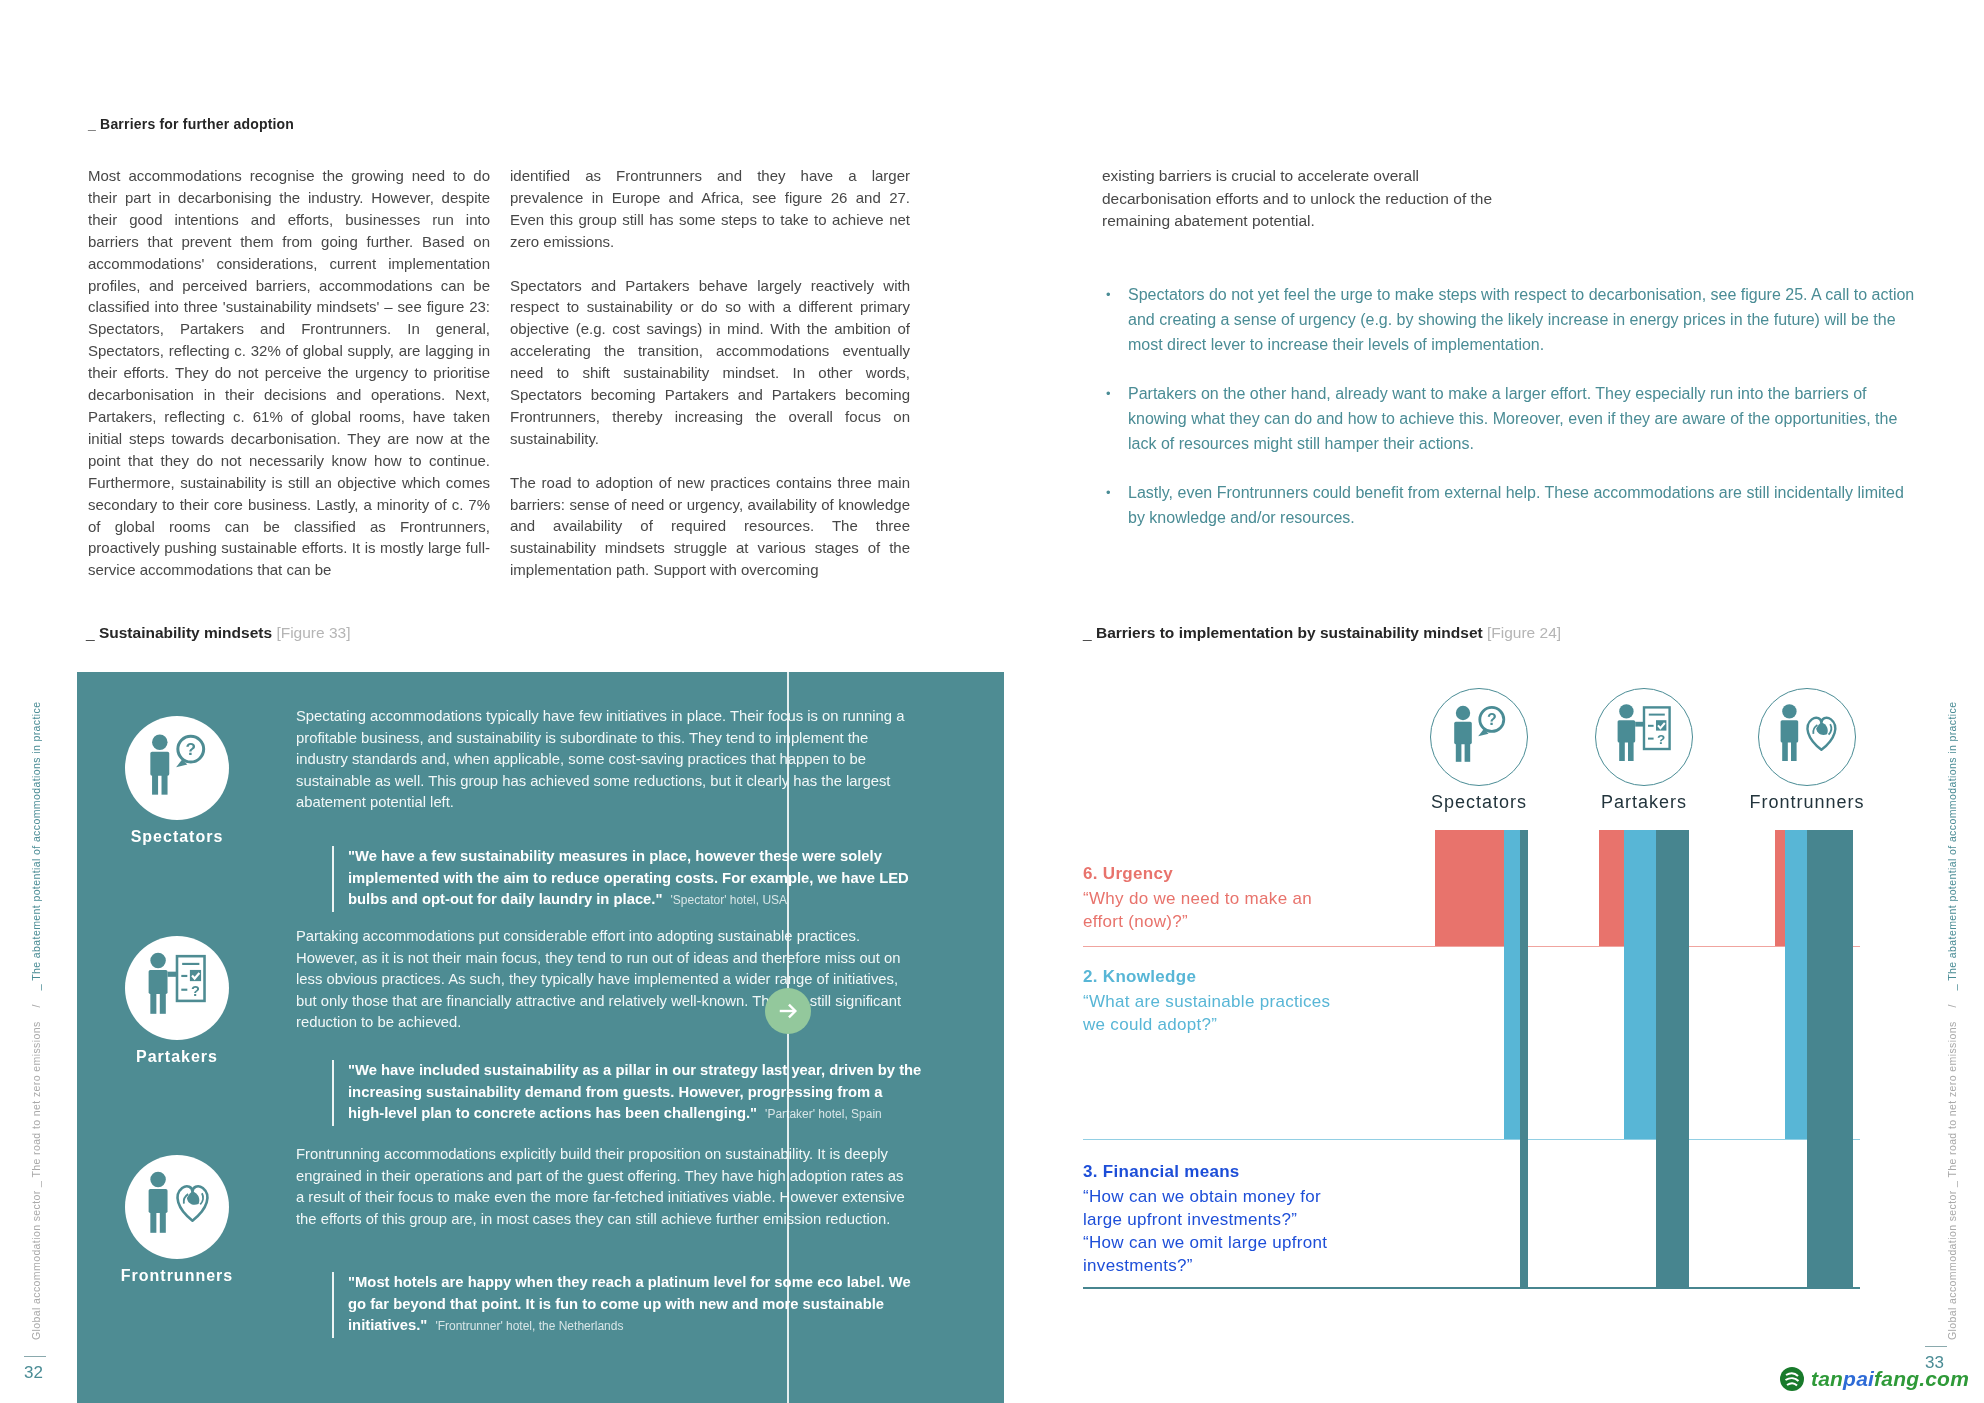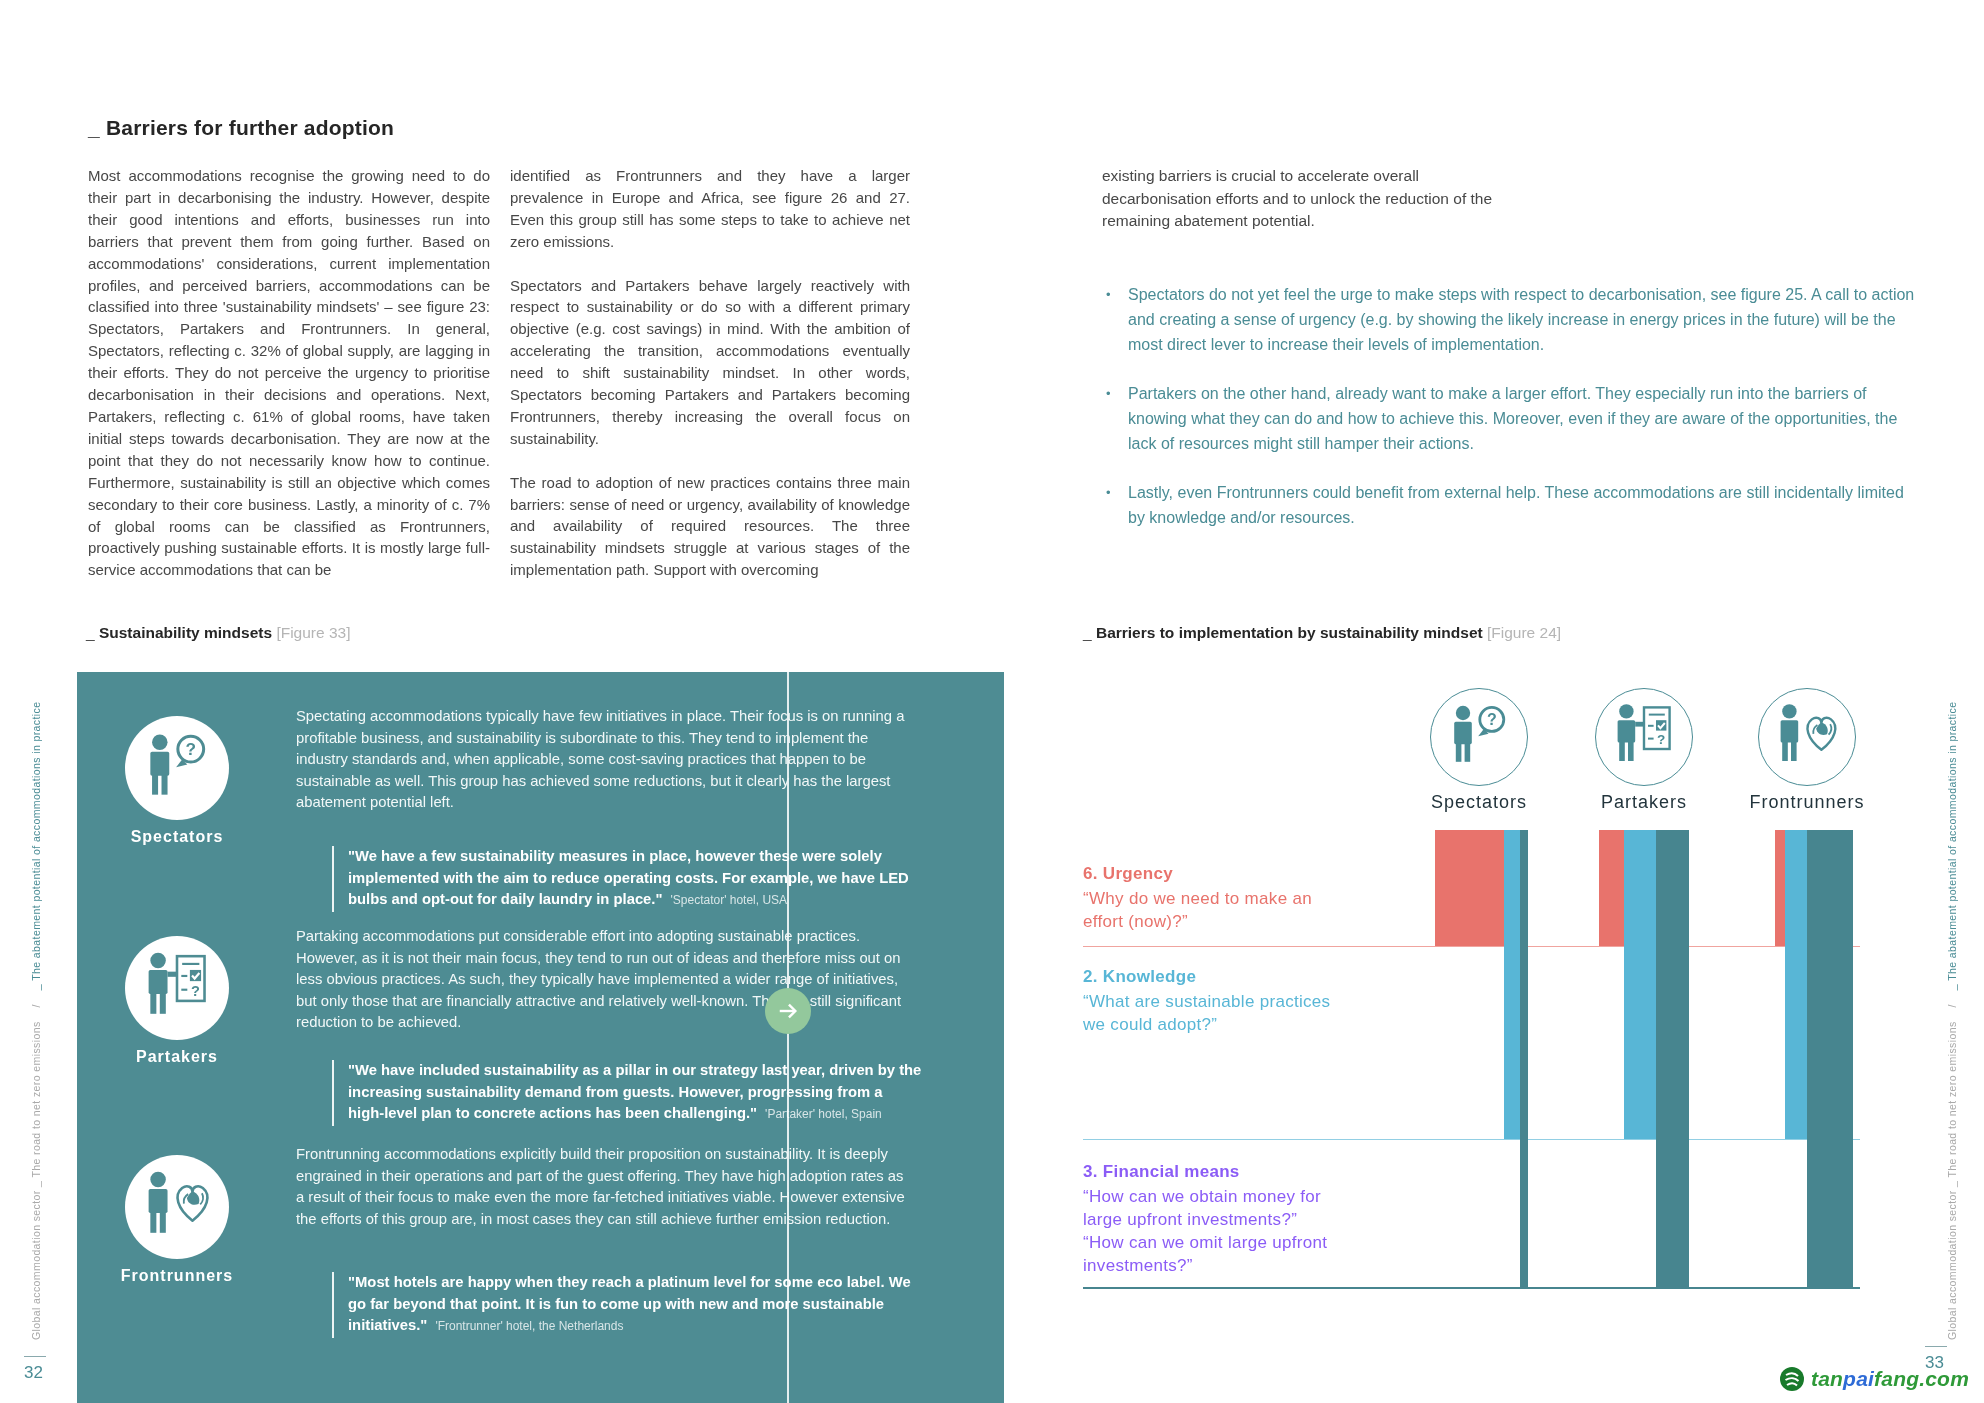--- a/index.html
+++ b/index.html
@@ -8,21 +8,21 @@
   .abs{position:absolute;}
 
   
   .rail{position:absolute;width:950px;transform:rotate(-90deg);transform-origin:0 0;
         font-size:10.5px;letter-spacing:.4px;white-space:nowrap;}
   .rail .grey{color:#a9a9a9;}
   .rail .sep{color:#a9a9a9;margin:0 14px;}
   .rail .teal{color:#4a8c95;}
 
   
-  .page-title{font-size:21px;font-weight:700;color:#262626;letter-spacing:.2px;}
+  .page-title{font-size:14px;font-weight:700;color:#262626;letter-spacing:.2px;}
   .fig-label{font-size:15.5px;color:#262626;}
   .fig-label .pre{font-weight:400;color:#444;}
   .fig-label b{font-weight:700;text-align:right;}
   .fig-label .tag{color:#b5b5b5;font-weight:400;}
 
   
   .bodycol{font-size:15px;line-height:21.9px;color:#474747;text-align:justify;}
   .bodycol p{margin:0 0 21.9px 0;}
   .intro{font-size:15.5px;line-height:22.5px;color:#474747;}
   .bullets{font-size:16px;line-height:25px;color:#4a8c95;}
@@ -219,21 +219,21 @@
   <div class="abs chart-mind-label" style="left:1717px;top:792px;">Frontrunners</div>
 
   <div class="abs cat" id="cat0" style="left: 1083px; top: 862px; color: rgb(232, 115, 108);">
     <div class="cat-title">6. Urgency</div>
     <div>“Why do we need to make an effort (now)?”</div>
   </div>
   <div class="abs cat" id="cat1" style="left: 1083px; top: 965px; color: rgb(88, 182, 214);">
     <div class="cat-title">2. Knowledge</div>
     <div>“What are sustainable practices we could adopt?”</div>
   </div>
-  <div class="abs cat" id="cat2" style="left: 1083px; top: 1160px; color: #8b5cf6;">
+  <div class="abs cat" id="cat2" style="left: 1083px; top: 1160px; color: #1d4ed8;">
     <div class="cat-title">3. Financial means</div>
     <div>“How can we obtain money for large upfront investments?”</div>
     <div>“How can we omit large upfront investments?”</div>
   </div>
 
   <div id="bars-layer">
       <div class="band-line" style="top: 946px; left: 1083px; width: 777px; background: rgb(232, 115, 108);"></div>
       <div class="band-line" style="top: 1139px; left: 1083px; width: 777px; background: rgb(88, 182, 214);"></div>
       <div class="band-line last" style="top: 1287px; left: 1083px; width: 777px; background: rgb(71, 133, 143);"></div>
       <div class="vbar" style="left: 1435px; top: 830px; width: 69px; height: 116px; background: rgb(232, 115, 108);"></div>

